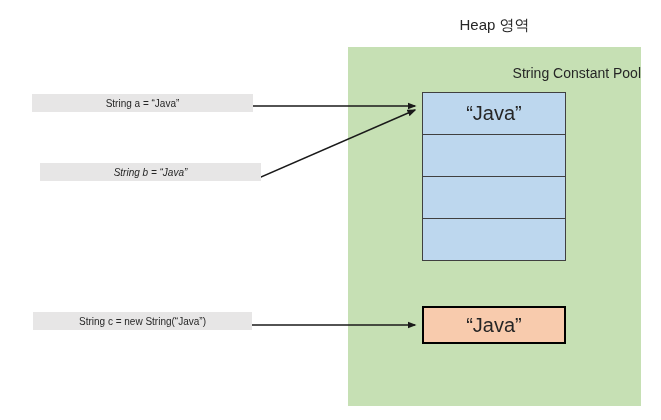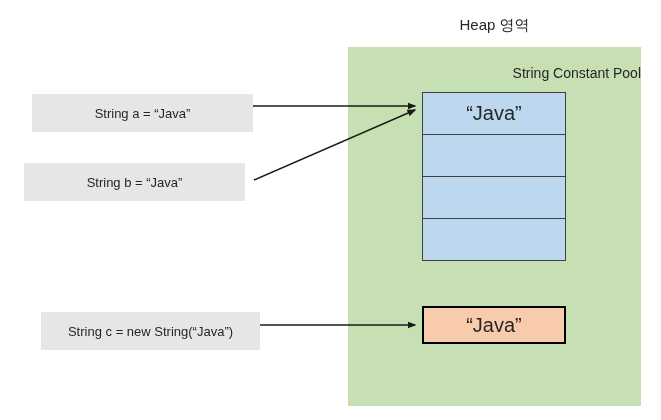--- a/index.html
+++ b/index.html
@@ -67,32 +67,32 @@
     background: var(--object-orange);
     border: 2px solid #000000;
     display: flex;
     align-items: center;
     justify-content: center;
     font-size: 20px;
     color: var(--text);
   }
   .var-box {
     position: absolute;
-    height: 38px;
+    height: 18px;
     background: var(--label-gray);
     display: flex;
     align-items: center;
     justify-content: center;
-    font-size: 13px;
+    font-size: 10px;
     color: var(--text);
     white-space: nowrap;
   }
   .var-a { left: 32px; top: 94px;  width: 221px; }
-  .var-b { left: 24px; top: 163px; width: 221px; }
-  .var-c { left: 33px; top: 312px; width: 219px; margin-left: 8px; }
+  .var-b { left: 40px; top: 163px; width: 221px; font-style: italic; }
+  .var-c { left: 33px; top: 312px; width: 219px; }
   .arrows {
     position: absolute;
     left: 0; top: 0;
     width: 661px; height: 420px;
     pointer-events: none;
   }
   .arrows line {
     stroke: var(--line-black);
     stroke-width: 1.4;
   }

